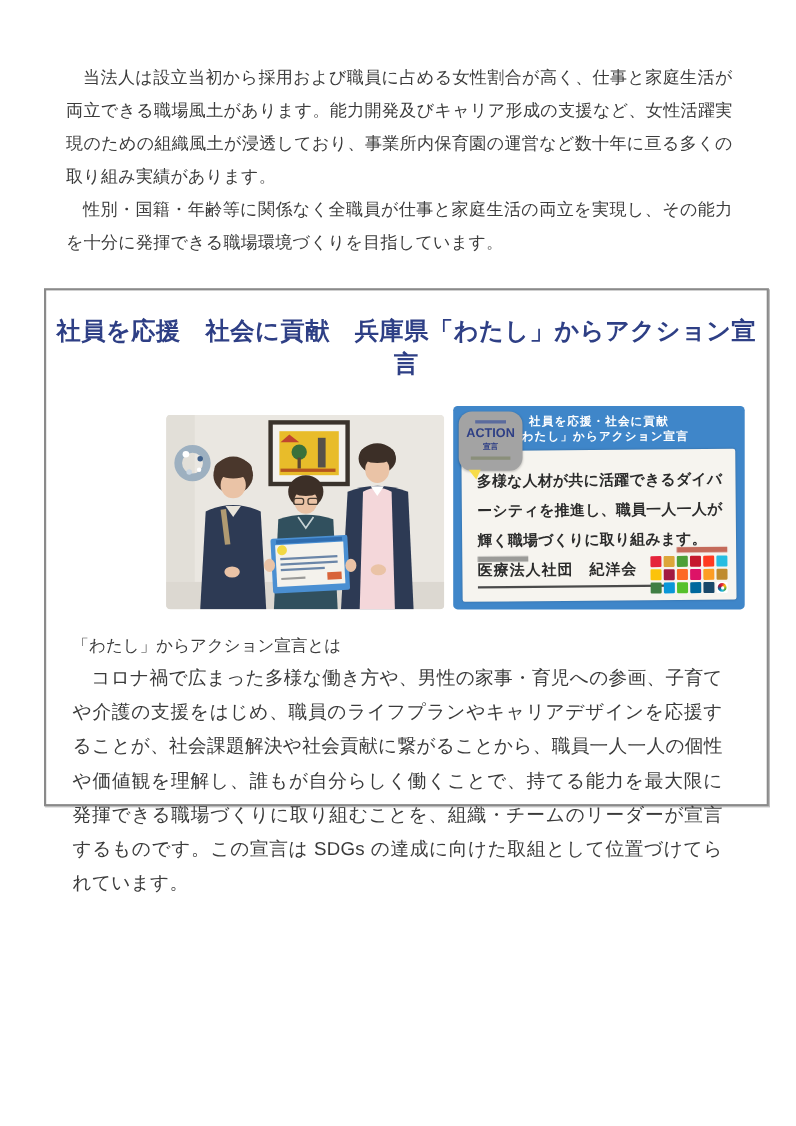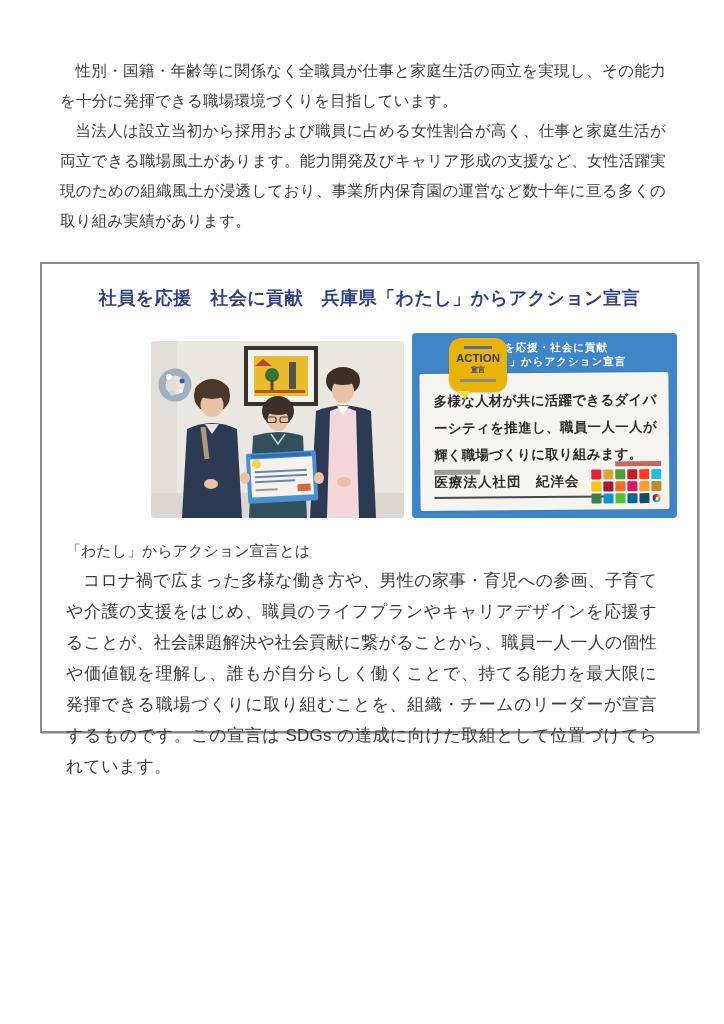--- a/index.html
+++ b/index.html
@@ -15,21 +15,21 @@
   }
   .intro p{margin:0;text-indent:1em;}
   
   .decl-box{
     position:absolute;left:40px;top:262px;width:659px;height:471px;
     box-sizing:border-box;border:2px solid #8a8a8a;background:#ffffff;
     box-shadow:1px 1px 0 #bdbdbd;
   }
   .box-title{
     margin-top:22px;text-align:center;
-    font-size:18px;font-weight:600;color:#2e3f85;letter-spacing:0.5px;
+    font-size:22px;font-weight:600;color:#2e3f85;letter-spacing:0.5px;
   }
   .media-row{display:flex;gap:8px;margin:23px 0 0 73px;align-items:flex-end;padding-left:36px;}
   .photo-wrap{width:253px;height:177px;border-radius:4px;overflow:hidden;flex:none;}
   .photo-wrap svg{display:block;}
   
   .poster{
     width:265px;height:185px;flex:none;position:relative;
     background:#3f86c9;border-radius:4px;box-sizing:border-box;
   }
   .poster-header{
@@ -85,22 +85,22 @@
   .about-heading{font-size:15px;color:#3b3b3b;}
   .about-body{
     margin-top:4px;text-indent:1em;font-size:17px;line-height:31px;
     text-align:justify;letter-spacing:0.2px;
   }
 </style>
 </head>
 <body>
 
 <div class="intro">
+  <p>当法人は設立当初から採用および職員に占める女性割合が高く、仕事と家庭生活が両立できる職場風土があります。能力開発及びキャリア形成の支援など、女性活躍実現のための組織風土が浸透しており、事業所内保育園の運営など数十年に亘る多くの取り組み実績があります。</p>
   <p>性別・国籍・年齢等に関係なく全職員が仕事と家庭生活の両立を実現し、その能力を十分に発揮できる職場環境づくりを目指しています。</p>
-  <p>当法人は設立当初から採用および職員に占める女性割合が高く、仕事と家庭生活が両立できる職場風土があります。能力開発及びキャリア形成の支援など、女性活躍実現のための組織風土が浸透しており、事業所内保育園の運営など数十年に亘る多くの取り組み実績があります。</p>
 </div>
 
 <div class="decl-box">
   <div class="box-title" style="color: rgb(46, 63, 133);">社員を応援　社会に貢献　兵庫県「わたし」からアクション宣言</div>
 
   <div class="media-row">
 
     <div class="photo-wrap">
       <svg viewBox="0 0 253 177" width="253" height="177">
         <rect width="253" height="177" fill="#eae7e1"></rect>
@@ -170,21 +170,21 @@
           <ellipse cx="168" cy="137" rx="5" ry="6" fill="#eac3a6"></ellipse>
         </g>
       </svg>
     </div>
 
     <div class="poster" style="background: rgb(63, 134, 201);">
       <div class="poster-header">
         <div>社員を応援・社会に貢献</div>
         <div>「わたし」からアクション宣言</div>
       </div>
-      <div class="badge" style="background: #eab308; margin-left: 32px;">
+      <div class="badge" style="background: #a3a3a3;">
         <div class="micro"></div>
         <div class="badge-action">ACTION</div>
         <div class="badge-sub">宣言</div>
         <div class="micro2"></div>
       </div>
       <div class="poster-card">
         <div class="poster-body">多様な人材が共に活躍できるダイバーシティを推進し、職員一人一人が輝く職場づくりに取り組みます。</div>
         <div class="poster-date-bar"></div>
         <div class="poster-company">医療法人社団　紀洋会</div>
         <div class="sdgs">

